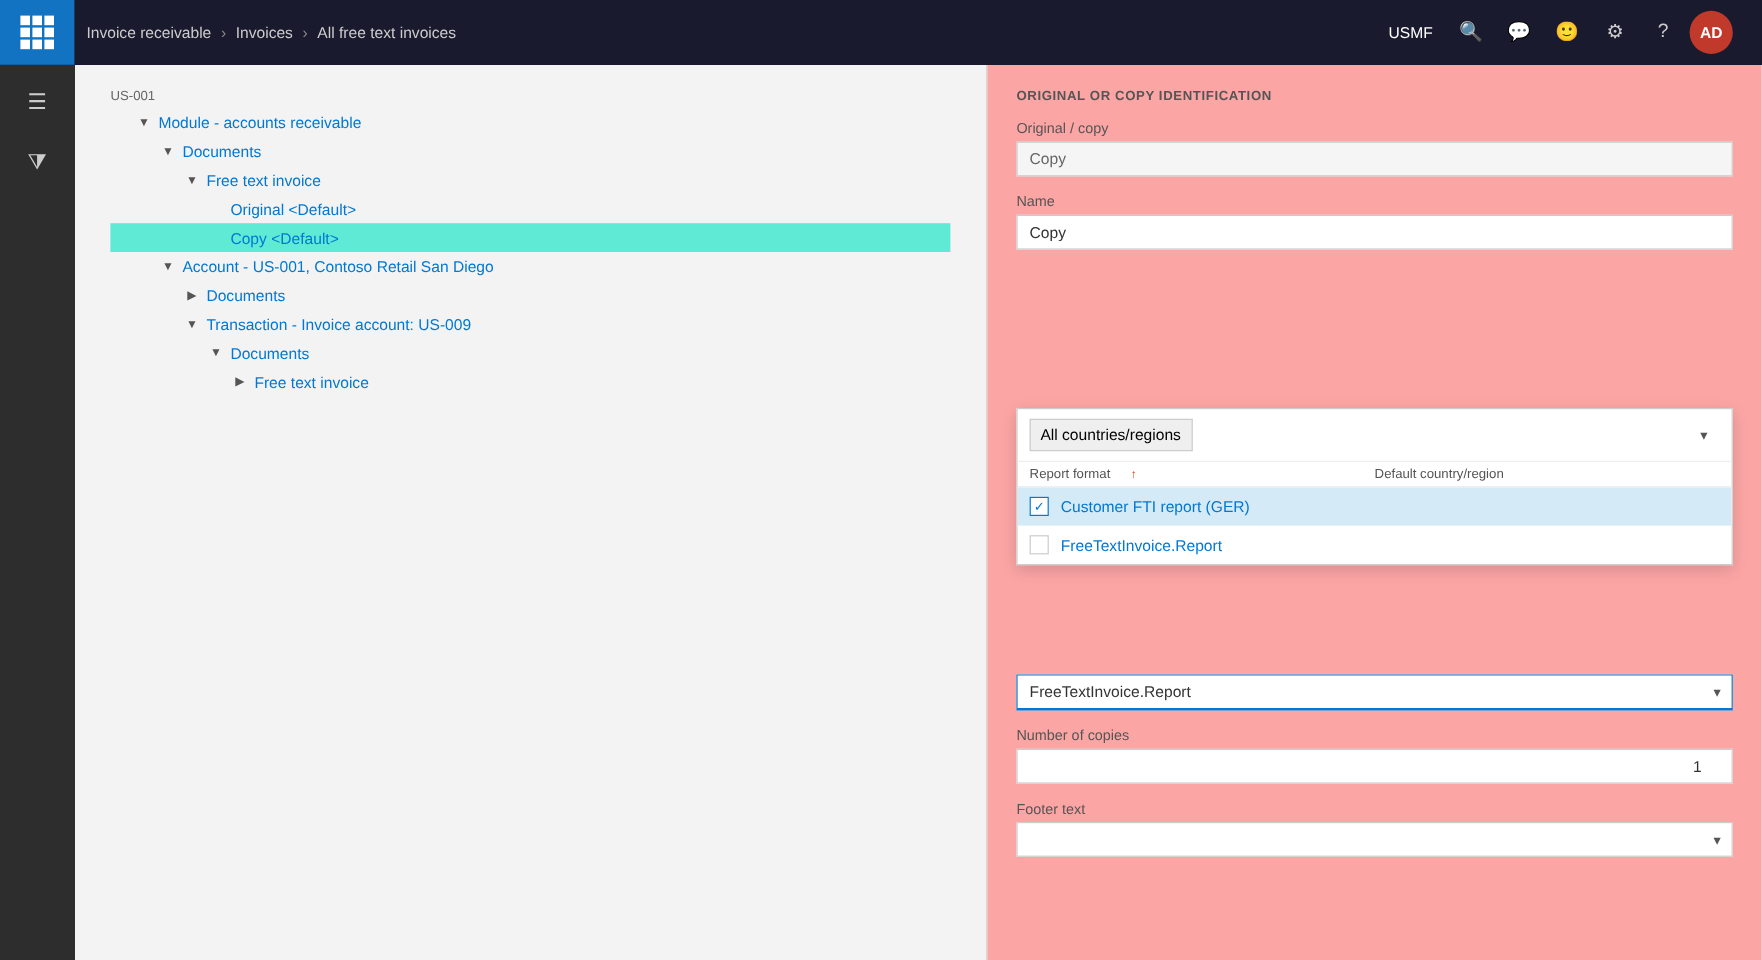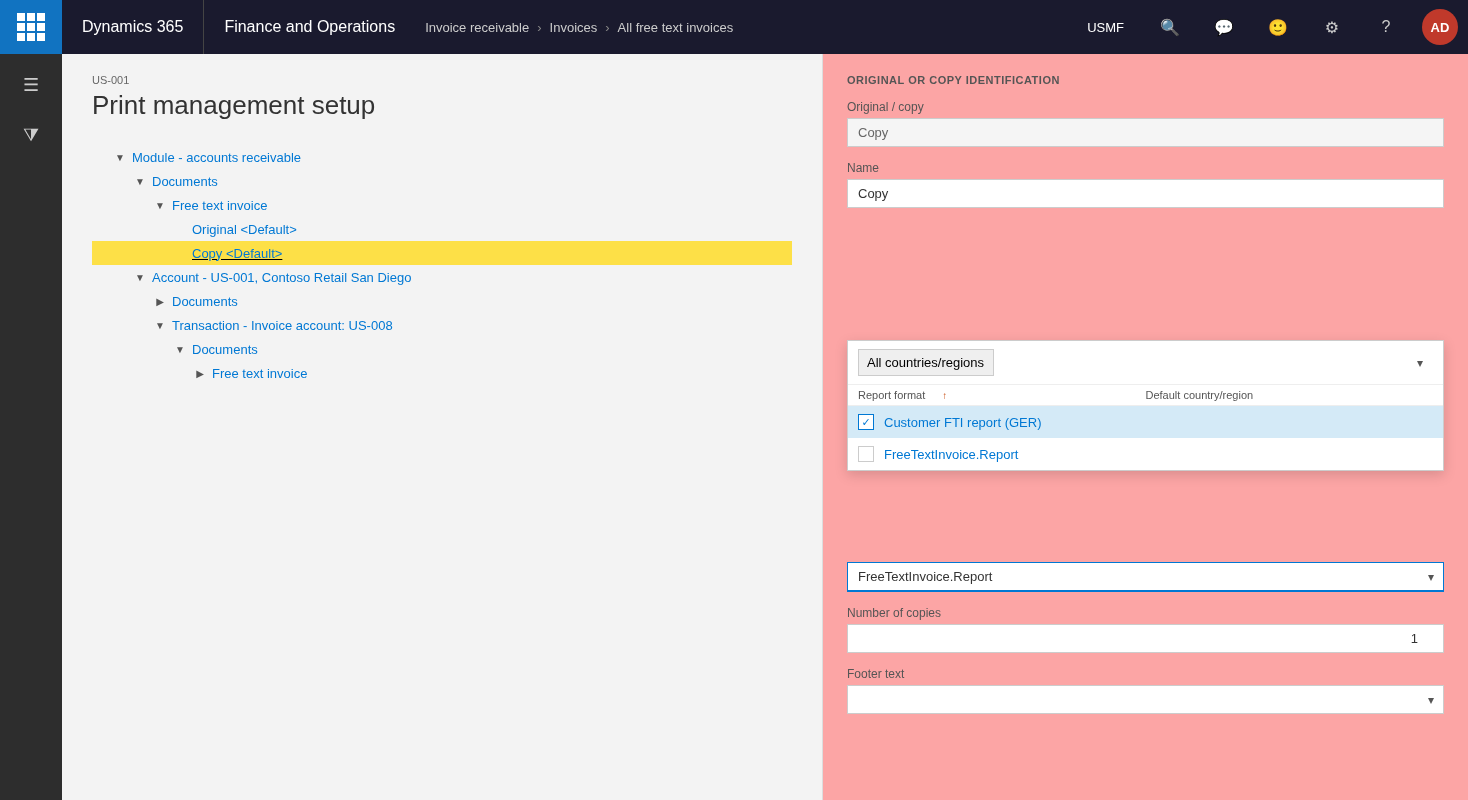--- a/index.html
+++ b/index.html
@@ -61,22 +61,22 @@
       align-items: center;
       flex: 1;
       padding: 0 10px;
       font-size: 13px;
       color: #ccc;
     }
     .breadcrumb-sep { margin: 0 8px; color: #888; }
     .topbar-right {
       display: flex;
       align-items: center;
-      gap: 18px;
-      padding-right: 10px;
+      gap: 4px;
+      padding-right: 24px;
     }
     .topbar-env {
       font-size: 13px;
       color: white;
       padding: 0 10px;
     }
     .topbar-icon {
       width: 36px;
       height: 36px;
       display: flex;
@@ -159,22 +159,21 @@
 
     
     .tree-item {
       display: flex;
       align-items: center;
       padding: 4px 0;
       cursor: pointer;
       font-size: 13px;
     }
     .tree-item.selected {
-      background: #fde047;
-      text-decoration: underline;
+      background: #5eead4;
     }
     .tree-toggle {
       width: 16px;
       height: 16px;
       display: flex;
       align-items: center;
       justify-content: center;
       font-size: 10px;
       color: #555;
       flex-shrink: 0;
@@ -344,24 +343,20 @@
       <div class="waffle-dot"></div>
         <div class="waffle-dot"></div>
         <div class="waffle-dot"></div>
       <div class="waffle-dot"></div>
         <div class="waffle-dot"></div>
         <div class="waffle-dot"></div>
       <div class="waffle-dot"></div>
         <div class="waffle-dot"></div>
         <div class="waffle-dot"></div>
     </div>
-  </div>
-  <div class="topbar-app">
-    <div class="topbar-dynamics">Dynamics 365</div>
-    <div class="topbar-finance">Finance and Operations</div>
   </div>
   <div class="topbar-breadcrumb">
     <span>Invoice receivable</span>
     <span class="breadcrumb-sep">›</span>
     <span>Invoices</span>
     <span class="breadcrumb-sep">›</span>
     <span>All free text invoices</span>
   </div>
   <div class="topbar-right">
     <span class="topbar-env">USMF</span>
@@ -376,21 +371,20 @@
 
 <div class="sidebar">
   <div class="sidebar-icon">☰</div>
   <div class="sidebar-icon">⧩</div>
 </div>
 
 <div class="main-content">
 
   <div class="tree-panel">
     <div class="page-subtitle">US-001</div>
-    <div class="page-title">Print management setup</div>
 
     <div class="tree-item indent-1">
       <span class="tree-toggle">▼</span>
       <span class="tree-label">Module - accounts receivable</span>
     </div>
     <div class="tree-item indent-2">
       <span class="tree-toggle">▼</span>
       <span class="tree-label">Documents</span>
     </div>
     <div class="tree-item indent-3">
@@ -408,21 +402,21 @@
     <div class="tree-item indent-2">
       <span class="tree-toggle">▼</span>
       <span class="tree-label">Account - US-001, Contoso Retail San Diego</span>
     </div>
     <div class="tree-item indent-3">
       <span class="tree-toggle">▶</span>
       <span class="tree-label">Documents</span>
     </div>
     <div class="tree-item indent-3">
       <span class="tree-toggle">▼</span>
-      <span class="tree-label">Transaction - Invoice account: US-008</span>
+      <span class="tree-label">Transaction - Invoice account: US-009</span>
     </div>
     <div class="tree-item indent-4">
       <span class="tree-toggle">▼</span>
       <span class="tree-label">Documents</span>
     </div>
     <div class="tree-item indent-5">
       <span class="tree-toggle">▶</span>
       <span class="tree-label">Free text invoice</span>
     </div>
   </div>

